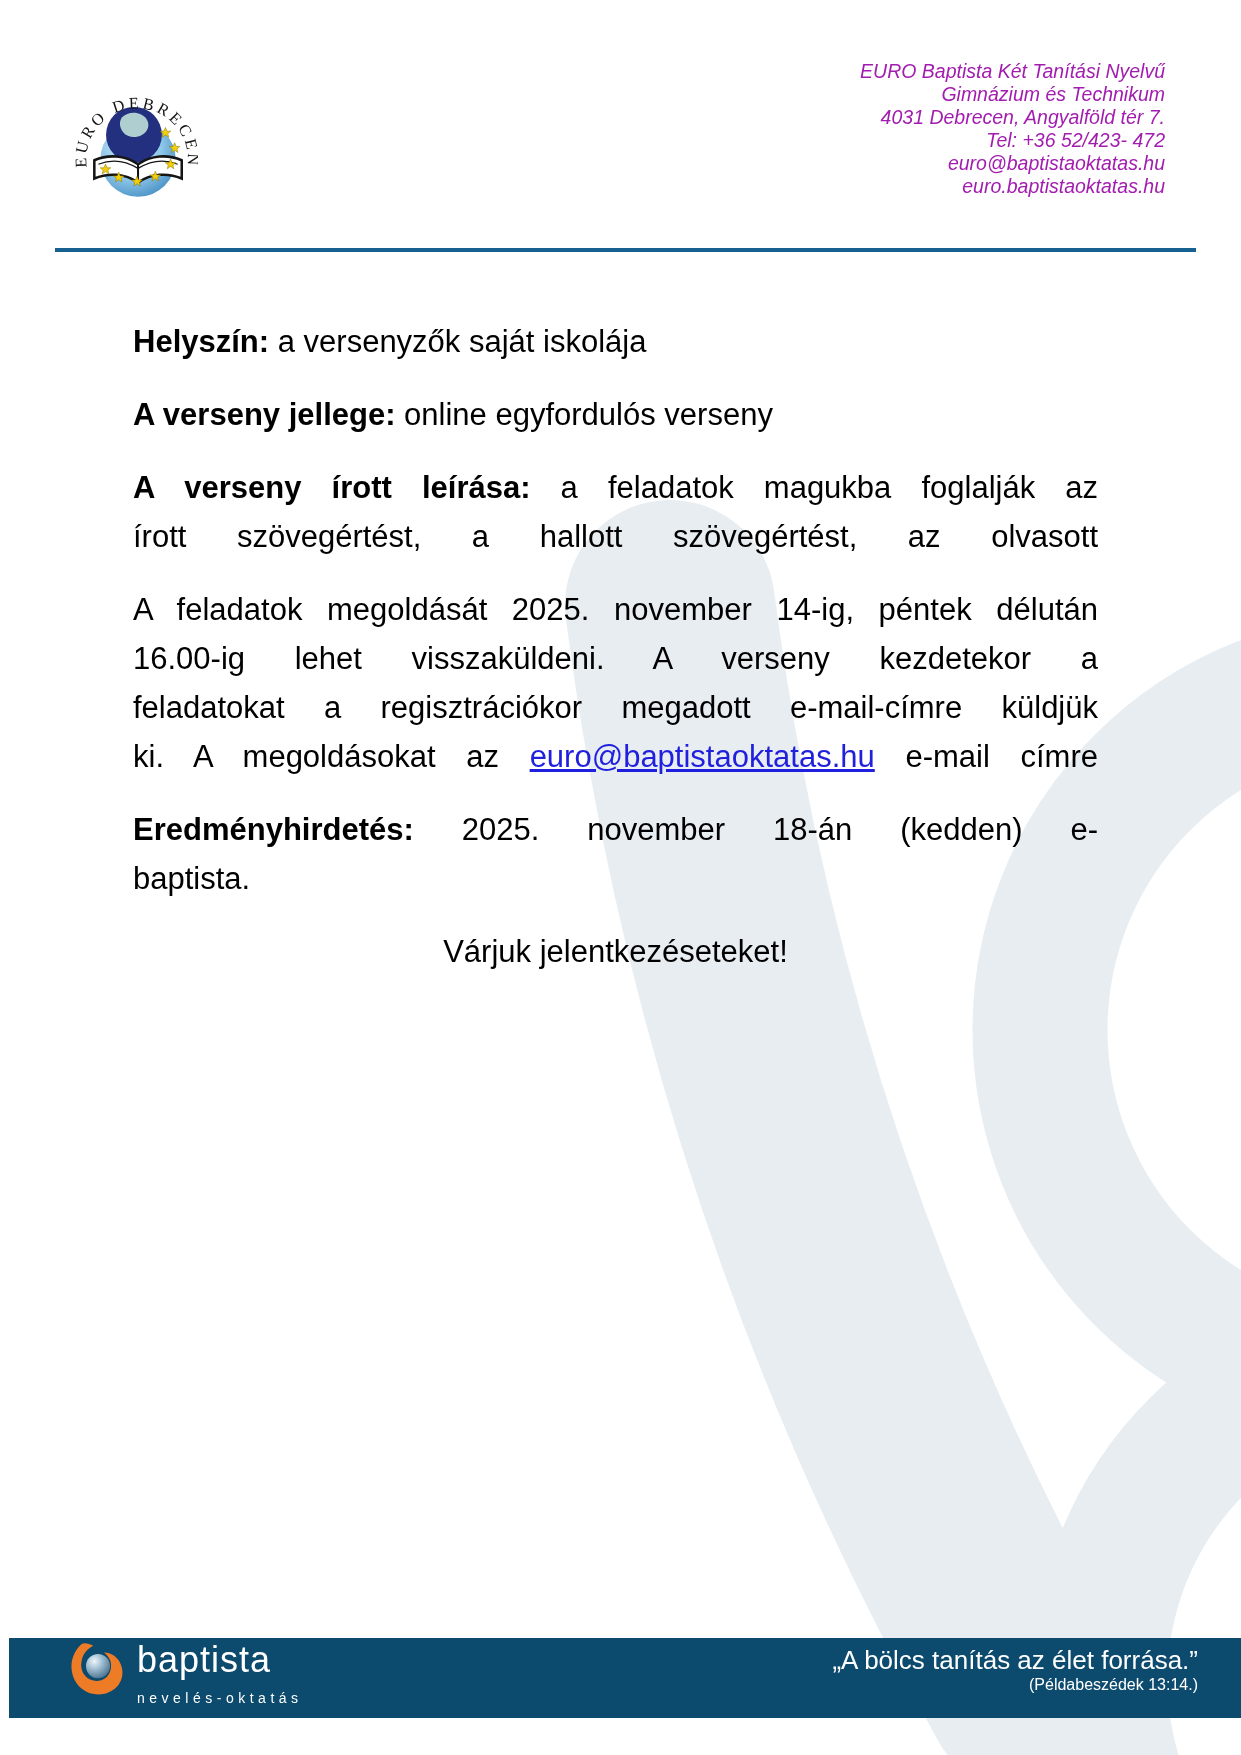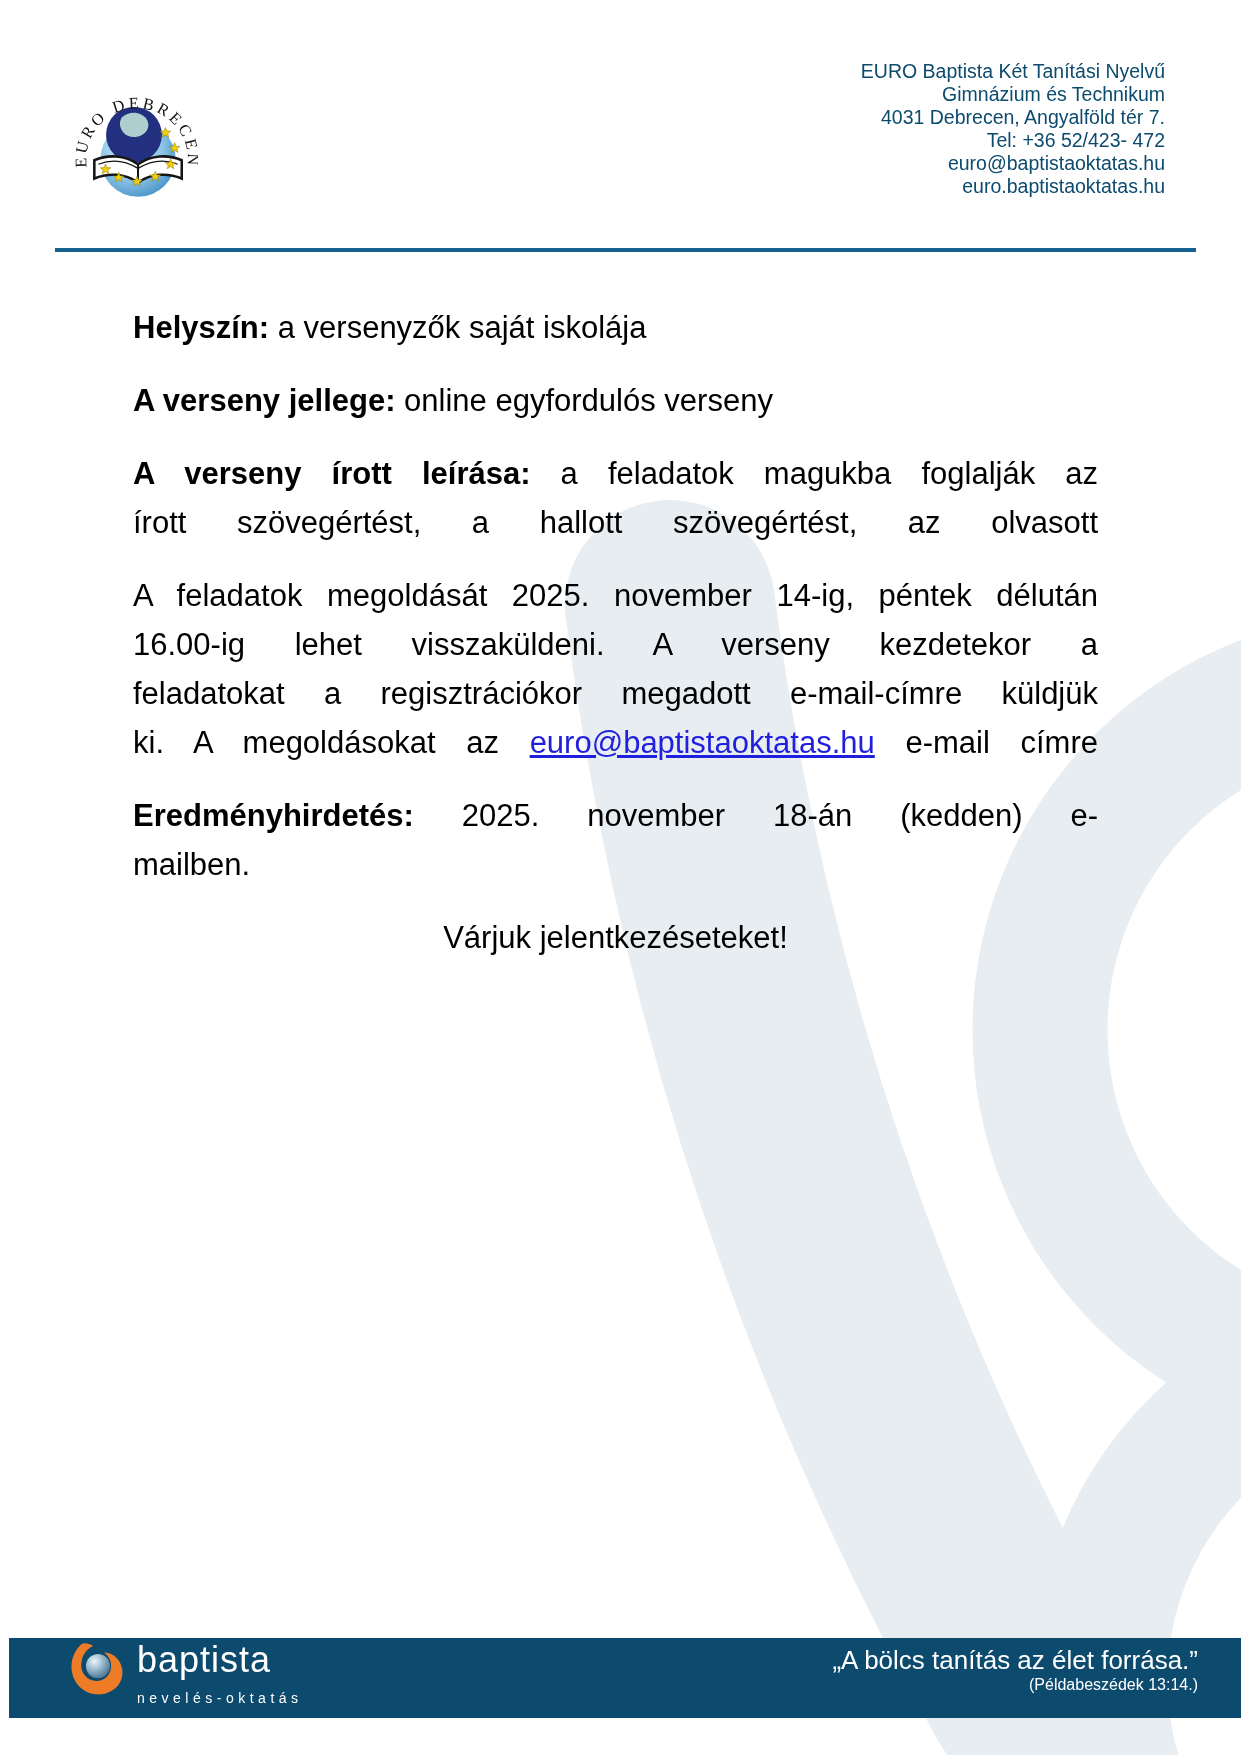--- a/index.html
+++ b/index.html
@@ -3,26 +3,26 @@
 <meta charset="utf-8">
 <style>
   html,body{margin:0;padding:0;background:#ffffff;}
   .page{position:relative;width:1241px;height:1755px;background:#ffffff;overflow:hidden;
         font-family:"Liberation Sans",sans-serif;color:#000;}
   
   .watermark{position:absolute;left:0;top:0;width:1241px;height:1755px;z-index:0;}
   
   .school-logo{position:absolute;left:74px;top:84px;width:124px;height:122px;z-index:2;}
   .contact{position:absolute;top:60px;right:76px;text-align:right;
-           font-size:19.5px;line-height:23px;color:#0c4a6e;z-index:2;}
+           font-size:19.5px;line-height:23px;color:#a21caf;z-index:2;font-style:italic;}
   .divider{position:absolute;top:248px;left:55px;width:1141px;height:4px;background:#16618f;z-index:2;}
   
   .content{position:absolute;left:133px;width:965px;top:301px;z-index:2;
            font-size:31px;line-height:49px;}
-  .content p{margin:2px 0 24px 0;}
+  .content p{margin:16px 0 24px 0;}
   .b{font-weight:bold;}
   .line{display:block;}
   .j{text-align:justify;text-align-last:justify;}
   .closing{text-align:center;}
   a.email{color:#1f1fdd;text-decoration:underline;cursor:pointer;}
   
   .bar{position:absolute;left:9px;top:1638px;width:1241px;height:80px;background:#0c4a6e;z-index:3;}
   .brand{position:absolute;left:60px;top:4px;display:flex;align-items:flex-start;gap:10px;}
   .brand-text{display:flex;flex-direction:column;}
   .brand-title{font-size:36px;line-height:36px;color:#fff;font-weight:400;letter-spacing:1px;}
@@ -96,21 +96,21 @@
 
     <p>
       <span class="line j">A feladatok megoldását 2025. november 14-ig, péntek délután</span>
       <span class="line j">16.00-ig lehet visszaküldeni. A verseny kezdetekor a</span>
       <span class="line j">feladatokat a regisztrációkor megadott e-mail-címre küldjük</span>
       <span class="line j"><span>ki. A megoldásokat az </span><a class="email">euro@baptistaoktatas.hu</a><span> e-mail címre</span></span>
     </p>
 
     <p>
       <span class="line j"><span class="b">Eredményhirdetés:</span><span> 2025. november 18-án (kedden) e-</span></span>
-      <span class="line">mailben.</span>
+      <span class="line">baptista.</span>
     </p>
 
     <p class="closing">Várjuk jelentkezéseteket!</p>
 
   </main>
 
   <footer class="bar">
     <div class="brand">
       <svg width="58" height="54" viewBox="0 0 60 56" aria-hidden="true">
         <defs>

